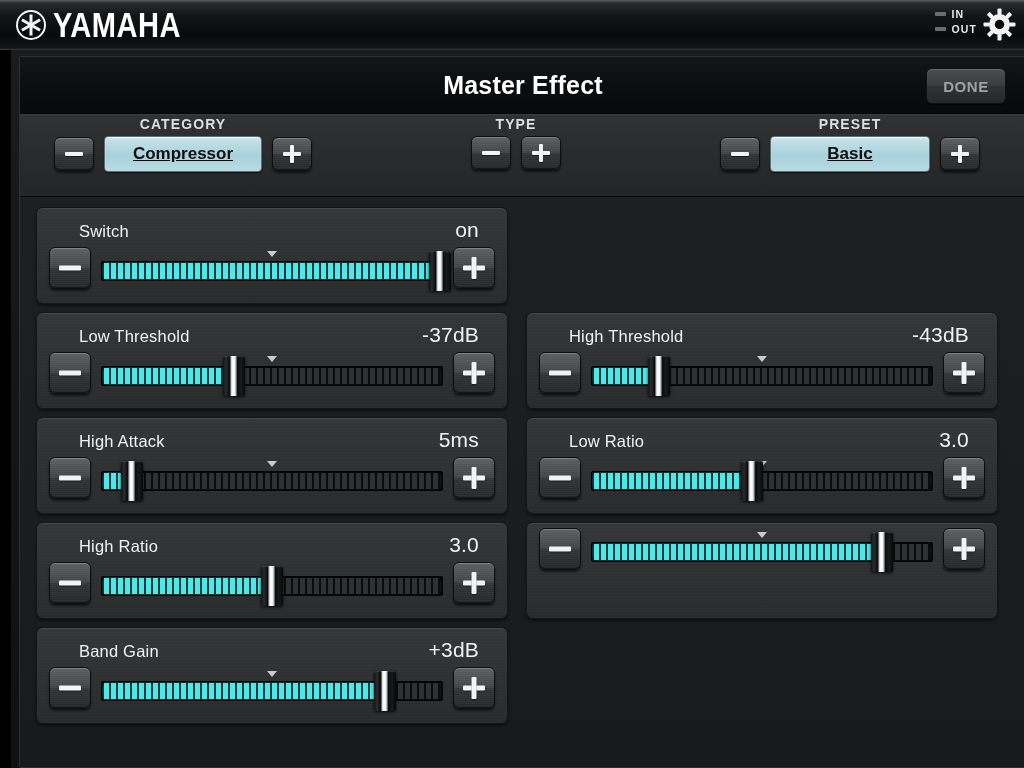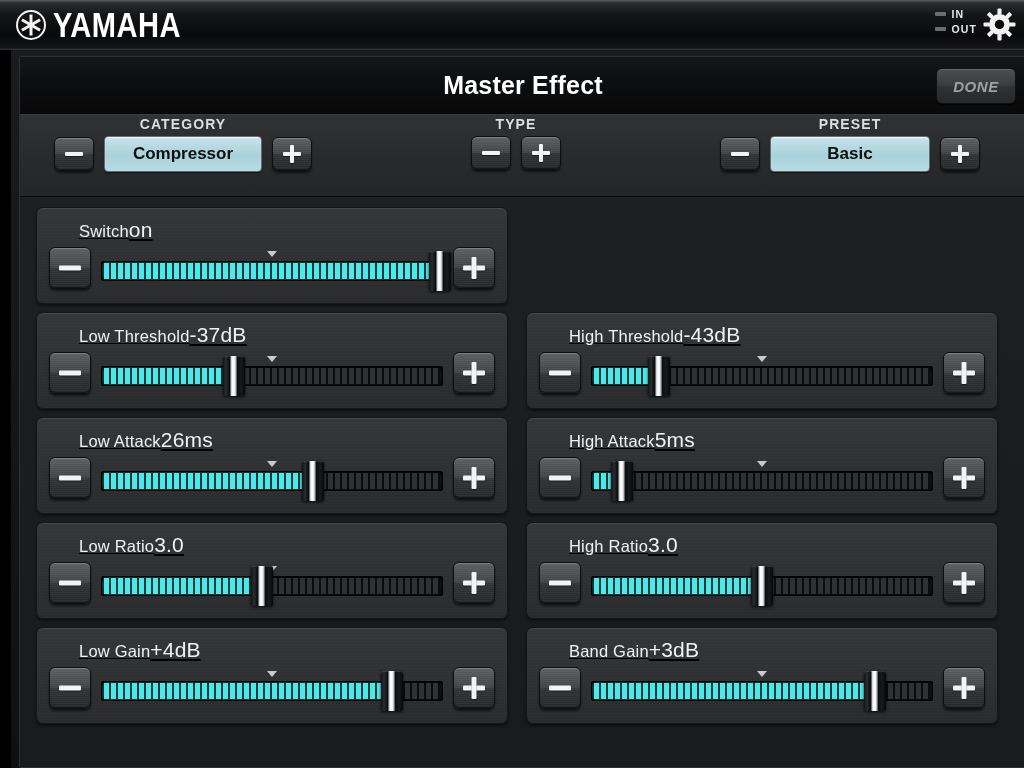--- a/index.html
+++ b/index.html
@@ -76,27 +76,27 @@
     position: relative; height: 57px;
     background: linear-gradient(to bottom, #151617 0%, #0c0d0e 50%, #09090a 100%);
     border-bottom: 1px solid #000;
     display: flex; align-items: center; justify-content: center;
   }
   .titlebar-title {
     color: #ffffff; font-size: 25px; font-weight: bold;
     letter-spacing: 0.2px;
   }
   .done-btn {
-    position: absolute; right: 10px; top: 11px;
+    position: absolute; right: 20px; top: 11px;
     width: 80px; height: 36px; border-radius: 6px;
     background: linear-gradient(to bottom, #4b4d4f, #3a3c3e 48%, #303234 52%, #252729);
     border: 1px solid #111;
     box-shadow: inset 0 1px 0 rgba(255,255,255,0.16), 0 1px 1px rgba(0,0,0,0.6);
     display: flex; align-items: center; justify-content: center;
-    color: #9fa1a3; font-size: 15px; font-weight: bold; letter-spacing: 0.6px; font-style: italic;
+    color: #9fa1a3; font-size: 15px; font-weight: bold; letter-spacing: 0.6px;
   }
 
   
   .selstrip {
     position: relative; height: 83px;
     background:
       linear-gradient(to bottom, #303234 0%, #2a2c2e 40%, #232527 100%);
     border-bottom: 1px solid #0a0a0b;
     box-shadow: inset 0 1px 0 rgba(255,255,255,0.05);
     display: flex; align-items: flex-start;
@@ -114,21 +114,21 @@
   .sel-row {
     display: flex; align-items: center; justify-content: center;
     gap: 10px; padding-top: 4px;
   }
   .sel-value {
     height: 36px; border-radius: 4px;
     background: linear-gradient(to bottom, #cfe5ea 0%, #bcdde4 18%, #a9d2db 55%, #b7dbe2 100%);
     border: 1px solid #5d6f74;
     box-shadow: inset 0 1px 1px rgba(255,255,255,0.85), 0 1px 1px rgba(0,0,0,0.55);
     display: flex; align-items: center; justify-content: center;
-    color: #0b0d0e; font-size: 17px; font-weight: bold;
+    color: #0b0d0e; font-size: 17px; font-weight: bold; text-decoration: underline;
   }
   .selgroup.cat  .sel-value { width: 158px; }
   .selgroup.type .sel-value { width: 266px; }
   .selgroup.pre  .sel-value { width: 160px; }
 
   
   .pmbtn {
     position: relative; border-radius: 6px;
     background:
       repeating-linear-gradient(0deg, rgba(255,255,255,0.035) 0 1px, rgba(0,0,0,0) 1px 2px),
@@ -170,22 +170,22 @@
     background:
       repeating-linear-gradient(0deg, rgba(255,255,255,0.012) 0 1px, rgba(0,0,0,0) 1px 3px),
       linear-gradient(to bottom, #343638 0%, #2e3032 55%, #292b2d 100%);
     border: 1px solid #151617;
     border-radius: 7px;
     box-shadow: inset 0 1px 0 rgba(255,255,255,0.09),
                 0 2px 3px rgba(0,0,0,0.5);
     padding: 0 12px;
   }
   .pcard-head {
-    display: flex; align-items: baseline; 
-    padding: 10px 16px 0 30px; height: 34px; text-decoration: underline;
+    display: flex; align-items: baseline; justify-content: space-between;
+    padding: 10px 16px 0 30px; height: 34px;
   }
   .pcard-label {
     color: #f0f1f2; font-size: 16.5px; letter-spacing: 0.2px;
   }
   .pcard-value {
     color: #f0f1f2; font-size: 21px; letter-spacing: 0.2px;
   }
   .pcard-body {
     display: flex; align-items: center; gap: 10px;
     padding-top: 3px;
@@ -403,45 +403,20 @@
                 <div class="pmbtn lg">
                   <span class="glyph-h"></span>
                   <span class="glyph-v"></span>
                 </div>
               </div>
             </div>
           </div>
           <div class="cell">
             <div class="pcard">
               <div class="pcard-head">
-                <div class="pcard-label">Low Attack</div>
-                <div class="pcard-value">26ms</div>
-              </div>
-              <div class="pcard-body">
-                <div class="pmbtn lg">
-                  <span class="glyph-h"></span>
-                </div>
-                <div class="slider">
-                  <div class="marker" style="left: 50%;"></div>
-                  <div class="track">
-                    <div class="segs"></div>
-                    <div class="segs-fill" style="width: calc(62% - 2px);"></div>
-                  </div>
-                  <div class="thumb" style="left: 62%;"></div>
-                </div>
-                <div class="pmbtn lg">
-                  <span class="glyph-h"></span>
-                  <span class="glyph-v"></span>
-                </div>
-              </div>
-            </div>
-          </div>
-          <div class="cell">
-            <div class="pcard">
-              <div class="pcard-head">
                 <div class="pcard-label">High Attack</div>
                 <div class="pcard-value">5ms</div>
               </div>
               <div class="pcard-body">
                 <div class="pmbtn lg">
                   <span class="glyph-h"></span>
                 </div>
                 <div class="slider">
                   <div class="marker" style="left: 50%;"></div>
                   <div class="track">
@@ -502,24 +477,20 @@
                 </div>
                 <div class="pmbtn lg">
                   <span class="glyph-h"></span>
                   <span class="glyph-v"></span>
                 </div>
               </div>
             </div>
           </div>
           <div class="cell">
             <div class="pcard">
-              <div class="pcard-head">
-                <div class="pcard-label">Low Gain</div>
-                <div class="pcard-value">+4dB</div>
-              </div>
               <div class="pcard-body">
                 <div class="pmbtn lg">
                   <span class="glyph-h"></span>
                 </div>
                 <div class="slider">
                   <div class="marker" style="left: 50%;"></div>
                   <div class="track">
                     <div class="segs"></div>
                     <div class="segs-fill" style="width: calc(85% - 2px);"></div>
                   </div>

